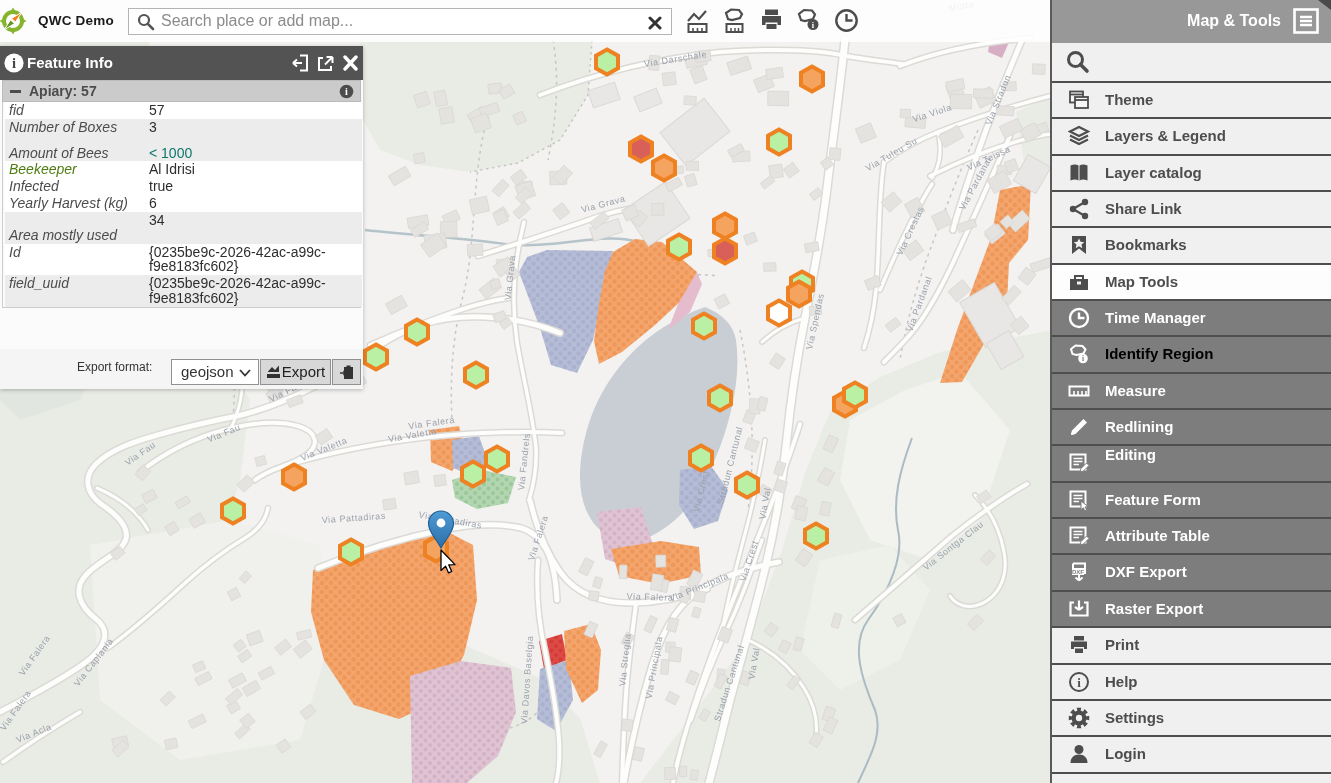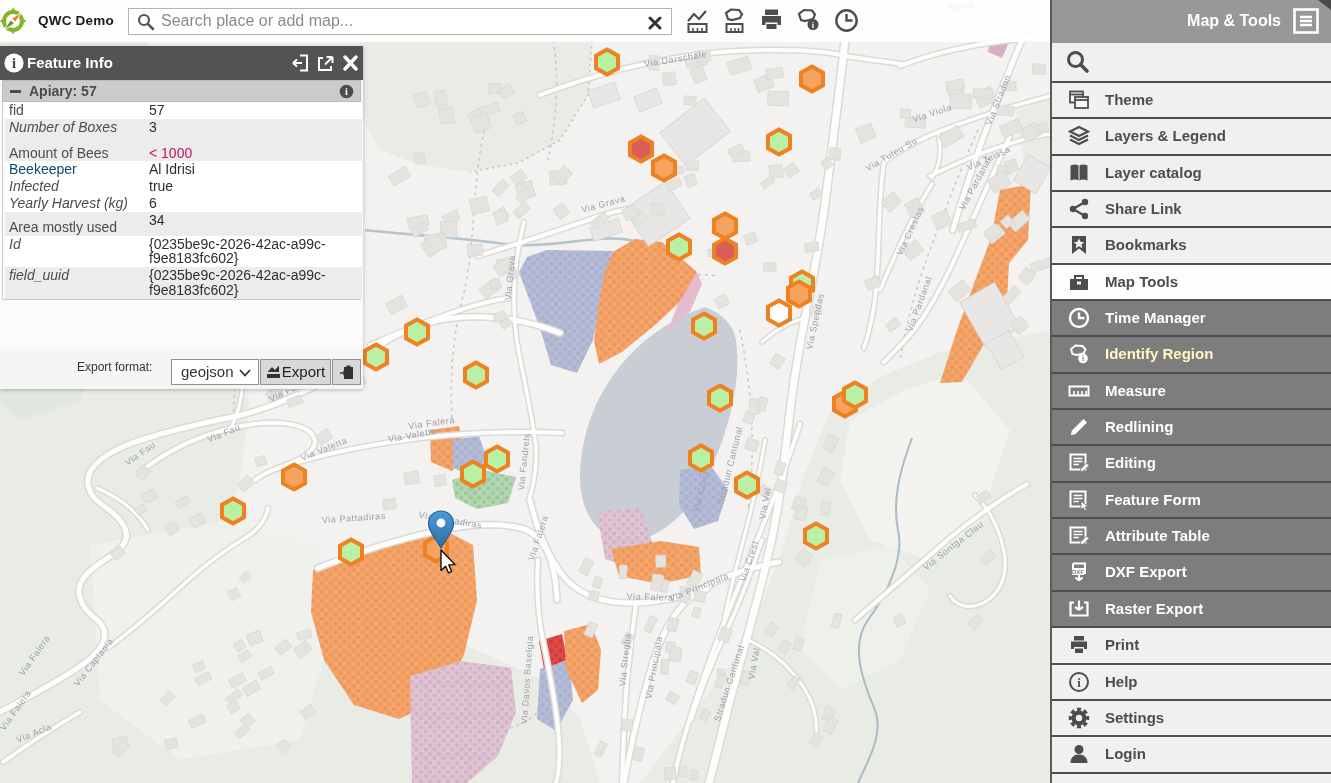--- a/index.html
+++ b/index.html
@@ -519,45 +519,45 @@
 <span style="position:absolute;left:26px;top:2px;font-size:14px;font-weight:bold;color:#4c4c4c">Apiary: 57</span>
 <svg width="15" height="15" viewBox="0 0 22 22" style="position:absolute;right:6px;top:3px">
           <circle cx="11" cy="11" r="10" fill="#4c4c4c"></circle>
           <text x="11" y="16.5" font-size="15" font-weight="bold" fill="#fff" text-anchor="middle" font-family="Liberation Serif">i</text>
         </svg>
 </div>
 <div style="margin:0 2px;border:1px solid #ccc;border-top:none">
         <table style="border-collapse:collapse;width:357px;margin:0 2px;font-size:14px;line-height:14.8px">
           <tbody>
             <tr style="background:#ffffff">
-              <td style="color:#4c4c4c;padding:1px 4px 1px 4px;vertical-align:top;width:132px">fid</td>
+              <td style="font-style:italic;color:#4c4c4c;padding:1px 4px 1px 4px;vertical-align:top;width:132px">fid</td>
               <td style="color:#2e2e2e;padding:1px 4px;vertical-align:top">57</td>
             </tr>
             <tr style="background:#ececec">
               <td style="font-style:italic;color:#4c4c4c;padding:1px 4px 10px 4px;vertical-align:top;width:132px">Number of Boxes</td>
               <td style="color:#2e2e2e;padding:1px 4px;vertical-align:top">3</td>
             </tr>
             <tr style="background:#ececec">
-              <td style="color:#4c4c4c;padding:1px 4px 1px 4px;vertical-align:top;width:132px">Amount of Bees</td>
-              <td style="color:#be185d;padding:1px 4px;vertical-align:top">&lt; 1000</td>
+              <td style="font-style:italic;color:#4c4c4c;padding:1px 4px 1px 4px;vertical-align:top;width:132px">Amount of Bees</td>
+              <td style="color:#0f766e;padding:1px 4px;vertical-align:top">&lt; 1000</td>
             </tr>
             <tr style="background:#ffffff">
-              <td style="color:#0c4a6e;padding:1px 4px 1px 4px;vertical-align:top;width:132px">Beekeeper</td>
+              <td style="font-style:italic;color:#4d7c0f;padding:1px 4px 1px 4px;vertical-align:top;width:132px">Beekeeper</td>
               <td style="color:#2e2e2e;padding:1px 4px;vertical-align:top">Al Idrisi</td>
             </tr>
             <tr style="background:#ffffff">
               <td style="font-style:italic;color:#4c4c4c;padding:1px 4px 1px 4px;vertical-align:top;width:132px">Infected</td>
               <td style="color:#2e2e2e;padding:1px 4px;vertical-align:top">true</td>
             </tr>
             <tr style="background:#ffffff">
               <td style="font-style:italic;color:#4c4c4c;padding:1px 4px 1px 4px;vertical-align:top;width:132px">Yearly Harvest (kg)</td>
               <td style="color:#2e2e2e;padding:1px 4px;vertical-align:top">6</td>
             </tr>
             <tr style="background:#ececec">
-              <td style="color:#4c4c4c;padding:8px 4px 1px 4px;vertical-align:top;width:132px">Area mostly used</td>
+              <td style="font-style:italic;color:#4c4c4c;padding:16px 4px 1px 4px;vertical-align:top;width:132px">Area mostly used</td>
               <td style="color:#2e2e2e;padding:1px 4px;vertical-align:top">34</td>
             </tr>
             <tr style="background:#ffffff">
               <td style="font-style:italic;color:#4c4c4c;padding:1px 4px 1px 4px;vertical-align:top;width:132px">Id</td>
               <td style="color:#2e2e2e;padding:1px 4px;vertical-align:top">{0235be9c-2026-42ac-a99c-<br>f9e8183fc602}</td>
             </tr>
             <tr style="background:#ececec">
               <td style="font-style:italic;color:#4c4c4c;padding:1px 4px 1px 4px;vertical-align:top;width:132px">field_uuid</td>
               <td style="color:#2e2e2e;padding:1px 4px;vertical-align:top">{0235be9c-2026-42ac-a99c-<br>f9e8183fc602}</td>
             </tr>
@@ -671,21 +671,21 @@
 <span style="position:absolute;left:53px;top:8px;font-size:15px;font-weight:bold;color:#fff">Time Manager</span>
     </div>
 <div style="position:relative;width:281px;height:34.35px;background:#7d7d7d;border-bottom:2px solid #4e4e4e">
 <svg width="22" height="22" viewBox="0 0 22 22" style="position:absolute;left:16px;top:6px">
         <g>
           <path d="M4.5,11 L3,6 L7.5,2.5 L14.5,3 L17.5,6.5 L15.5,10.5 L8.5,12 Z" fill="none" stroke="#fff" stroke-width="2"></path>
           <circle cx="15" cy="15.5" r="4.8" fill="#fff"></circle>
           <text x="15" y="18.2" font-size="7.5" font-weight="bold" fill="#7d7d7d" text-anchor="middle" font-family="Liberation Serif">i</text>
         </g>
       </svg>
-<span style="position:absolute;left:53px;top:8px;font-size:15px;font-weight:bold;color:#fef9c3">Identify Region</span>
+<span style="position:absolute;left:53px;top:8px;font-size:15px;font-weight:bold;color:#000000">Identify Region</span>
     </div>
 <div style="position:relative;width:281px;height:34.35px;background:#7d7d7d;border-bottom:2px solid #4e4e4e">
 <svg width="22" height="22" viewBox="0 0 22 22" style="position:absolute;left:16px;top:6px">
         <g>
           <rect x="1.5" y="6.5" width="19" height="9" fill="none" stroke="#fff" stroke-width="2"></rect>
           <path d="M6,11 L6,15 M10,11 L10,15 M14,11 L14,15 M18,11 L18,15" stroke="#fff" stroke-width="1.6"></path>
         </g>
       </svg>
 <span style="position:absolute;left:53px;top:8px;font-size:15px;font-weight:bold;color:#fff">Measure</span>
     </div>
@@ -699,21 +699,21 @@
 <span style="position:absolute;left:53px;top:8px;font-size:15px;font-weight:bold;color:#fff">Redlining</span>
     </div>
 <div style="position:relative;width:281px;height:34.35px;background:#7d7d7d;border-bottom:2px solid #4e4e4e">
 <svg width="22" height="22" viewBox="0 0 22 22" style="position:absolute;left:16px;top:6px">
         <g>
           <rect x="2.5" y="2.5" width="15" height="15" fill="none" stroke="#fff" stroke-width="2"></rect>
           <path d="M5.5,6.5 L14.5,6.5 M5.5,9.5 L14.5,9.5 M5.5,12.5 L11,12.5" stroke="#fff" stroke-width="1.7"></path>
           <path d="M12,20 L13,16.5 L18.5,11 L21,13.5 L15.5,19 Z" fill="#fff" stroke="#7d7d7d" stroke-width="1"></path>
         </g>
       </svg>
-<span style="position:absolute;left:53px;top:8px;font-size:15px;font-weight:bold;color:#fff">Editing</span>
+<span style="position:absolute;left:53px;top:0;font-size:15px;font-weight:bold;color:#fff">Editing</span>
     </div>
 <div style="position:relative;width:281px;height:34.35px;background:#7d7d7d;border-bottom:2px solid #4e4e4e">
 <svg width="22" height="22" viewBox="0 0 22 22" style="position:absolute;left:16px;top:6px">
         <g>
           <rect x="2.5" y="2.5" width="15" height="15" fill="none" stroke="#fff" stroke-width="2"></rect>
           <path d="M5.5,6.5 L14.5,6.5 M5.5,9.5 L14.5,9.5 M5.5,12.5 L11,12.5" stroke="#fff" stroke-width="1.7"></path>
           <path d="M13,12 L13,21 L15.3,18.7 L16.8,21.8 L18.6,20.9 L17.1,17.9 L20.2,17.6 Z" fill="#fff" stroke="#7d7d7d" stroke-width="1"></path>
         </g>
       </svg>
 <span style="position:absolute;left:53px;top:8px;font-size:15px;font-weight:bold;color:#fff">Feature Form</span>

